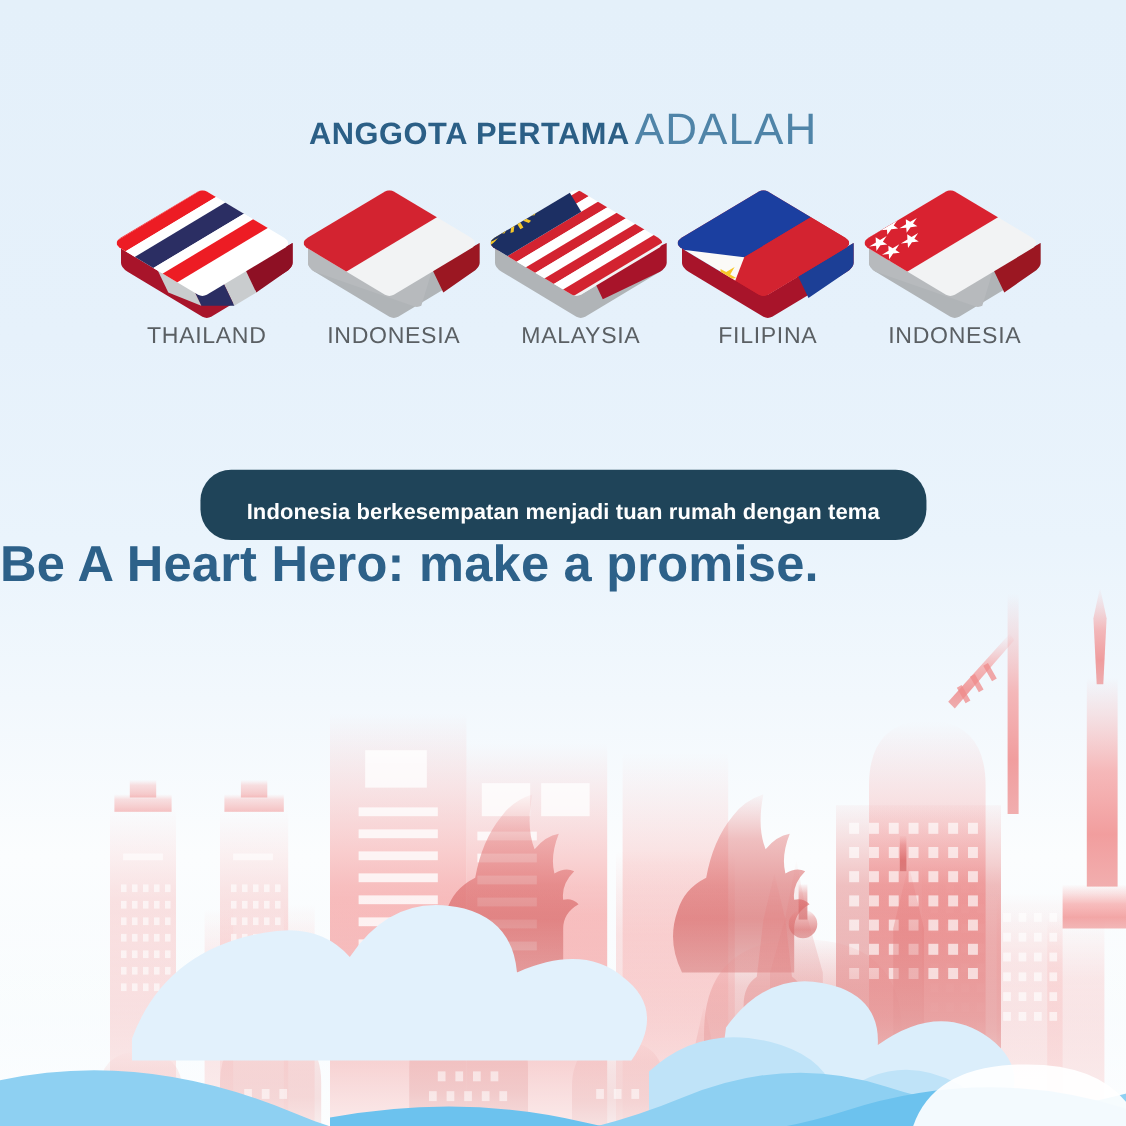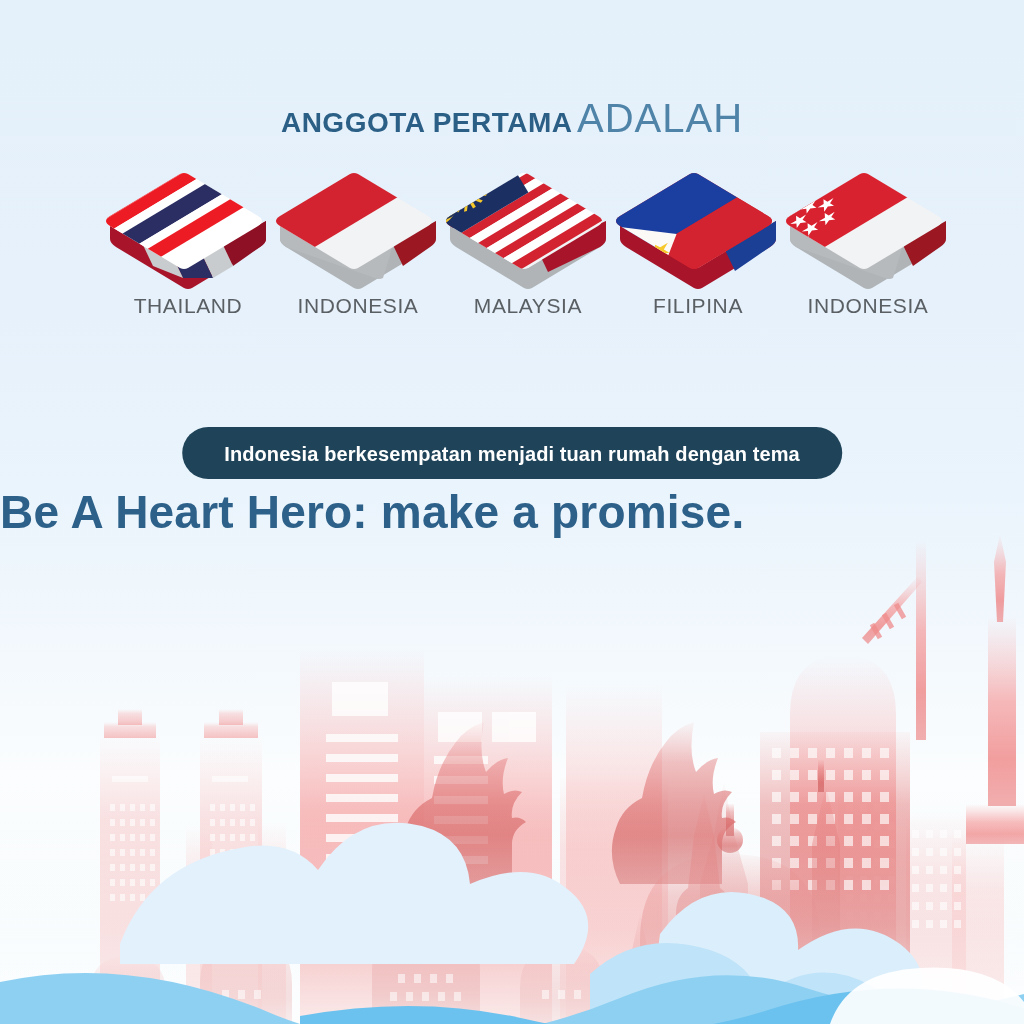--- a/index.html
+++ b/index.html
@@ -44,21 +44,21 @@
     margin-top:4px;
     font-size:21px; letter-spacing:0.6px;
     color:#5a5f63; font-weight:400;
   }
 
   
   .pill {
     position:absolute; top:427px; left:50%; transform:translateX(-50%);
     background:#1f4459;
     border-radius:28px;
-    padding:16px 42px 13px;
+    padding:28px 42px 13px;
     color:#ffffff;
     font-size:20px; font-weight:600; letter-spacing:0.1px;
     white-space:nowrap;
   }
 
   
   .headline {
     position:absolute; top:485px; left:0; width:100%;
     text-align:left;
     font-size:46px; font-weight:bold; letter-spacing:0.2px;

